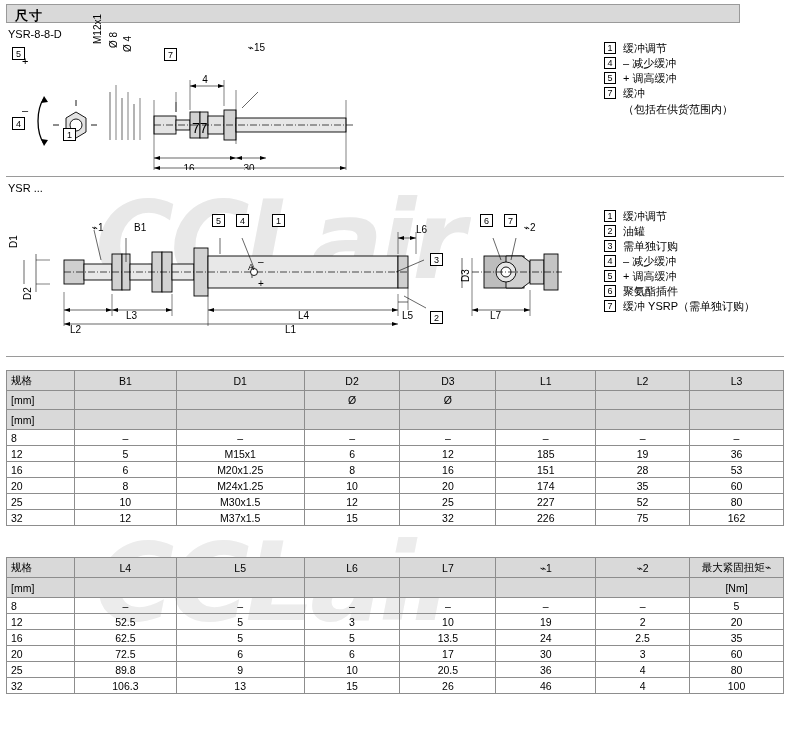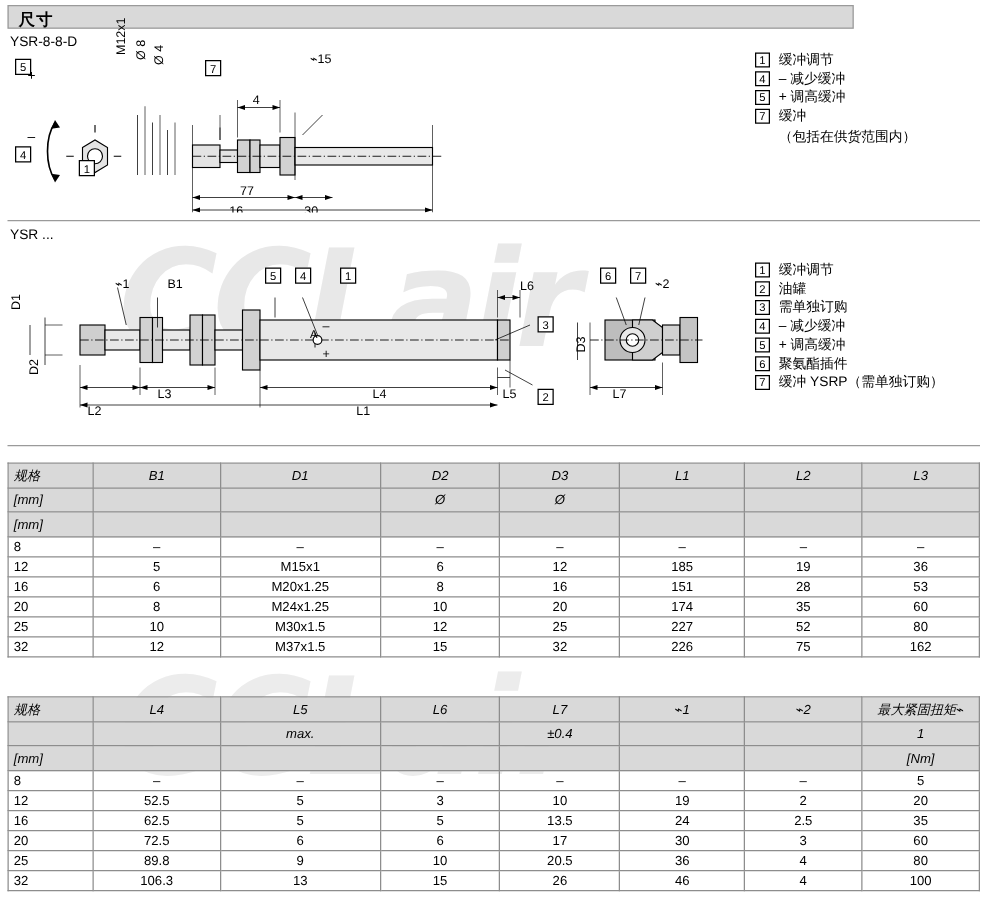--- a/index.html
+++ b/index.html
@@ -8,21 +8,21 @@
     width: 790px; height: 738px;
     background: #ffffff;
     font-family: "Liberation Sans", sans-serif;
     color: #000;
     overflow: hidden;
   }
   .page { position: relative; width: 790px; height: 738px; }
 
   
   .title-bar {
-    position: absolute; left: 6px; top: 4px; width: 677px; height: 19px;
+    position: absolute; left: 6px; top: 4px; width: 734px; height: 19px;
     background: #d9d9d9; border: 1px solid #9a9a9a;
   }
   .title-bar .t {
     position: absolute; left: 8px; top: 2px;
     font-size: 13px; font-weight: bold; letter-spacing: 1px;
   }
 
   .sublabel { position: absolute; font-size: 11px; }
 
   
@@ -62,21 +62,21 @@
   
   table { border-collapse: collapse; font-size: 10.5px; }
   .dtable { position: absolute; }
   .dtable th, .dtable td {
     border: 1px solid #8d8d8d;
     text-align: center;
     height: 16px;
     padding: 0 2px;
     font-weight: normal;
   }
-  .dtable thead th { background: #d9d9d9; font-weight: normal; font-style: italic; }
+  .dtable thead th { background: #d9d9d9; font-weight: normal; }
   .dtable thead th.hd1 { height: 20px; vertical-align: middle; }
   .dtable thead th.hd2 { height: 19px; vertical-align: middle; }
   .dtable thead th.hd3 { height: 20px; vertical-align: middle; }
   .dtable td.left, .dtable th.left { text-align: left; padding-left: 4px; }
 </style>
 </head>
 <body>
 
 <div class="page">
 
@@ -153,21 +153,21 @@
 
     <text class="dim-text" x="183" y="132" text-anchor="middle">16</text>
     <text class="dim-text" x="243" y="132" text-anchor="middle">30</text>
     <text class="dim-text" x="244" y="142" text-anchor="middle"> </text>
     <text class="dim-text" x="199" y="43" text-anchor="middle">4</text>
   </svg>
 
   <div style="position:absolute; left:92px; top:44px; font-size:10px; transform:rotate(-90deg); transform-origin:left top;">M12x1</div>
   <div style="position:absolute; left:108px; top:48px; font-size:10px; transform:rotate(-90deg); transform-origin:left top;">Ø 8</div>
   <div style="position:absolute; left:122px; top:52px; font-size:10px; transform:rotate(-90deg); transform-origin:left top;">Ø 4</div>
-  <div style="position:absolute; left:192px; top:148px; font-size:10px;">77</div>
+  <div style="position:absolute; left:192px; top:120px; font-size:14px;">77</div>
 
   <div style="position:absolute; left:248px; top:42px; font-size:10px;">
     <span style="font-family:'DejaVu Sans',sans-serif;">⌁</span><span>15</span>
   </div>
 
   <div style="position:absolute; left:12px; top:47px; width:13px; height:13px; border:1px solid #000; font-size:9px; text-align:center; line-height:12px; background:#fff;">5</div>
   <div style="position:absolute; left:12px; top:117px; width:13px; height:13px; border:1px solid #000; font-size:9px; text-align:center; line-height:12px; background:#fff;">4</div>
   <div style="position:absolute; left:63px; top:128px; width:13px; height:13px; border:1px solid #000; font-size:9px; text-align:center; line-height:12px; background:#fff;">1</div>
   <div style="position:absolute; left:164px; top:48px; width:13px; height:13px; border:1px solid #000; font-size:9px; text-align:center; line-height:12px; background:#fff;">7</div>
   <div style="position:absolute; left:22px; top:55px; font-size:11px;">+</div>
@@ -465,30 +465,20 @@
         <th class="hd1 left">规格</th>
         <th class="hd1">L4</th>
         <th class="hd1">L5</th>
         <th class="hd1">L6</th>
         <th class="hd1">L7</th>
         <th class="hd1"><span style="font-family:'DejaVu Sans',sans-serif;">⌁</span><span>1</span></th>
         <th class="hd1"><span style="font-family:'DejaVu Sans',sans-serif;">⌁</span><span>2</span></th>
         <th class="hd1"><span>最大紧固扭矩</span><span style="font-family:'DejaVu Sans',sans-serif;">⌁</span></th>
       </tr>
       <tr>
-        <th class="hd2 left"></th>
-        <th class="hd2"></th>
-        <th class="hd2">max.</th>
-        <th class="hd2"></th>
-        <th class="hd2">±0.4</th>
-        <th class="hd2"></th>
-        <th class="hd2"></th>
-        <th class="hd2">1</th>
-      </tr>
-      <tr>
         <th class="hd3 left">[mm]</th>
         <th class="hd3"></th>
         <th class="hd3"></th>
         <th class="hd3"></th>
         <th class="hd3"></th>
         <th class="hd3"></th>
         <th class="hd3"></th>
         <th class="hd3">[Nm]</th>
       </tr>
     </thead>

